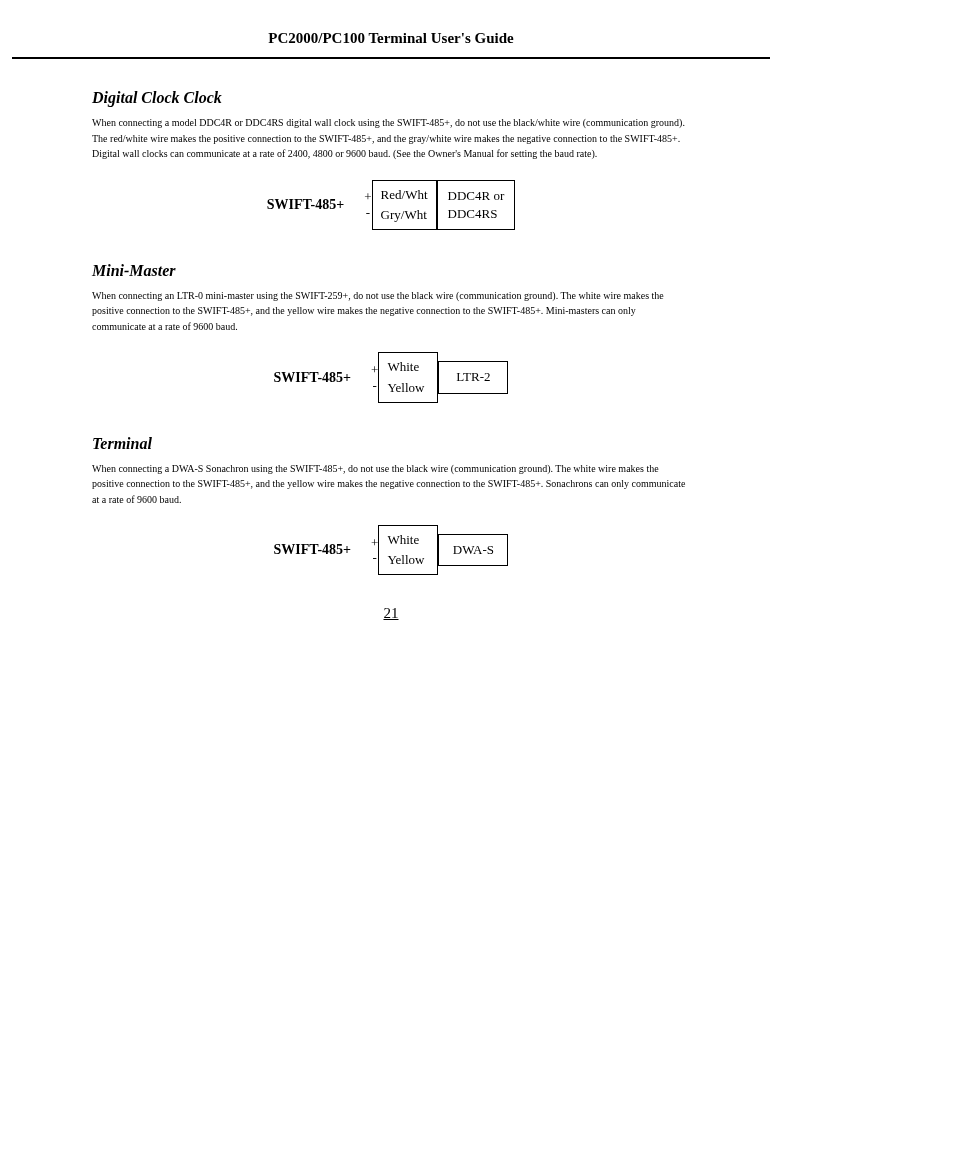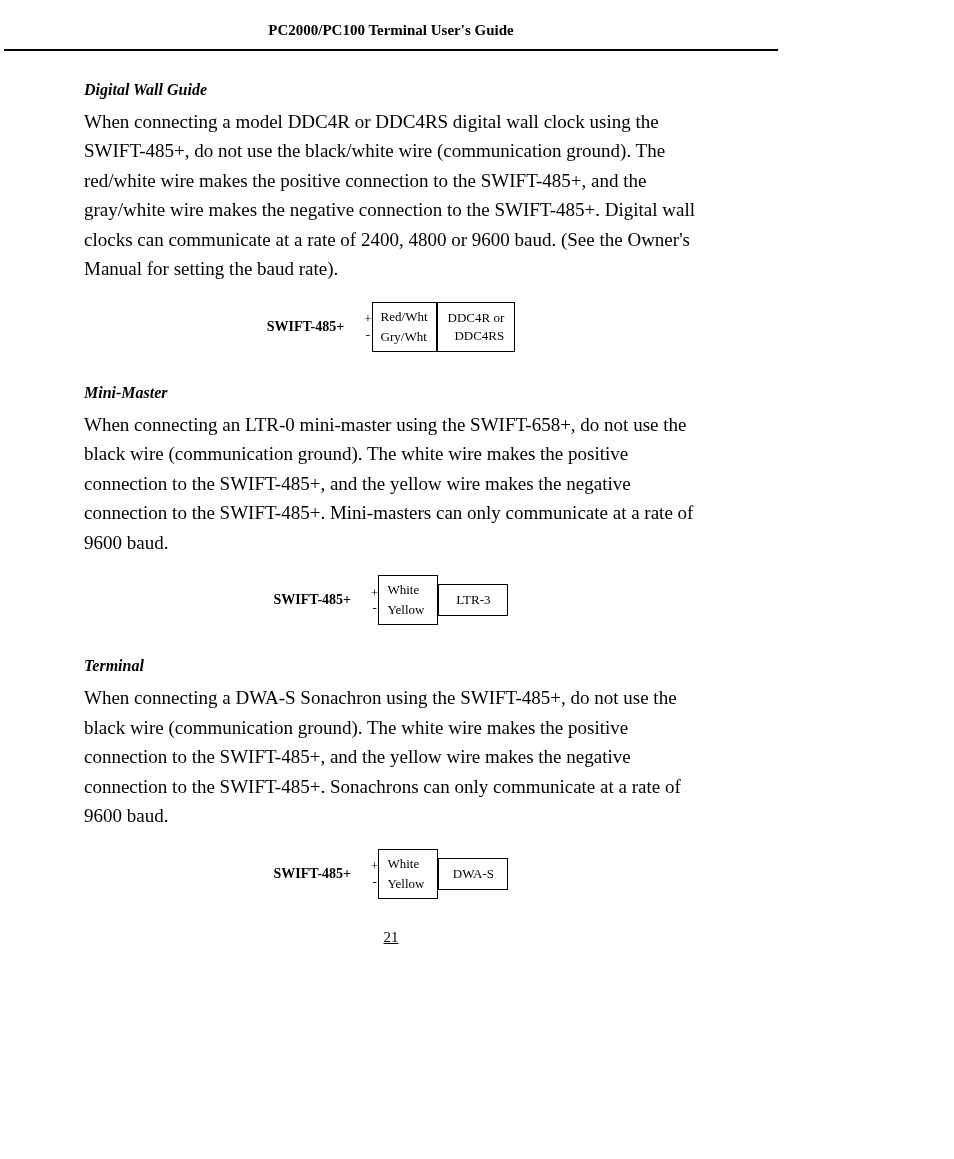--- a/index.html
+++ b/index.html
@@ -7,21 +7,21 @@
       background: #fff;
       font-family: "Times New Roman", Times, serif;
       font-size: 15px;
       color: #000;
       width: 954px;
       min-height: 1159px;
     }
     .page {
       width: 782px;
       min-height: 1159px;
-      padding: 4px;
+      padding: 12px;
       position: relative;
     }
     .header {
       text-align: center;
       padding: 18px 60px 10px 60px;
       border-bottom: 2px solid #000;
       font-size: 15px;
       font-weight: bold;
     }
     .content {
@@ -31,21 +31,21 @@
       font-style: italic;
       font-weight: bold;
       font-size: 16px;
       margin-bottom: 8px;
       margin-top: 32px;
     }
     .section-title:first-child {
       margin-top: 0;
     }
     .body-text {
-      font-size: 19px;
+      font-size: 10px;
       line-height: 1.55;
       margin-bottom: 14px;
     }
     .diagram-area {
       display: flex;
       justify-content: center;
       margin: 18px 0 28px 0;
     }
     .diagram {
       display: flex;
@@ -80,70 +80,70 @@
       line-height: 1.55;
     }
     .device-box {
       border: 1.5px solid #000;
       display: flex;
       align-items: center;
       justify-content: center;
       padding: 6px 10px;
       font-size: 13px;
       min-width: 70px;
-      text-align: right;
+      text-align: left;
       line-height: 1.4;
     }
     .page-number {
       text-align: center;
       margin-top: 30px;
       font-size: 15px;
       text-decoration: underline;
     }
   </style>
 </head>
 <body>
 
 <div class="page">
   <div class="header">
     <span>PC2000/PC100 Terminal User's Guide</span>
   </div>
   <div class="content">
 
-    <div class="section-title">Digital Wall Guide</div>
+    <div class="section-title">Digital Clock Clock</div>
     <p class="body-text">When connecting a model DDC4R or DDC4RS digital wall clock using the SWIFT-485+, do not use the black/white wire (communication ground). The red/white wire makes the positive connection to the SWIFT-485+, and the gray/white wire makes the negative connection to the SWIFT-485+. Digital wall clocks can communicate at a rate of 2400, 4800 or 9600 baud. (See the Owner's Manual for setting the baud rate).</p>
     <div class="diagram-area">
       <div class="diagram">
         <span class="swift-label">SWIFT-485+</span>
         <div class="plus-minus">
           <span>+</span>
           <span>-</span>
         </div>
         <div class="wire-box">
           <span>Red/Wht</span>
           <span>Gry/Wht</span>
         </div>
         <div class="device-box">DDC4R or<br>DDC4RS</div>
       </div>
     </div>
 
     <div class="section-title">Mini-Master</div>
-    <p class="body-text">When connecting an LTR-0 mini-master using the SWIFT-658+, do not use the black wire (communication ground). The white wire makes the positive connection to the SWIFT-485+, and the yellow wire makes the negative connection to the SWIFT-485+. Mini-masters can only communicate at a rate of 9600 baud.</p>
+    <p class="body-text">When connecting an LTR-0 mini-master using the SWIFT-259+, do not use the black wire (communication ground). The white wire makes the positive connection to the SWIFT-485+, and the yellow wire makes the negative connection to the SWIFT-485+. Mini-masters can only communicate at a rate of 9600 baud.</p>
     <div class="diagram-area">
       <div class="diagram">
         <span class="swift-label">SWIFT-485+</span>
         <div class="plus-minus">
           <span>+</span>
           <span>-</span>
         </div>
         <div class="wire-box">
           <span>White</span>
           <span>Yellow</span>
         </div>
-        <div class="device-box">LTR-3</div>
+        <div class="device-box">LTR-2</div>
       </div>
     </div>
 
     <div class="section-title">Terminal</div>
     <p class="body-text">When connecting a DWA-S Sonachron using the SWIFT-485+, do not use the black wire (communication ground). The white wire makes the positive connection to the SWIFT-485+, and the yellow wire makes the negative connection to the SWIFT-485+. Sonachrons can only communicate at a rate of 9600 baud.</p>
     <div class="diagram-area">
       <div class="diagram">
         <span class="swift-label">SWIFT-485+</span>
         <div class="plus-minus">
           <span>+</span>

